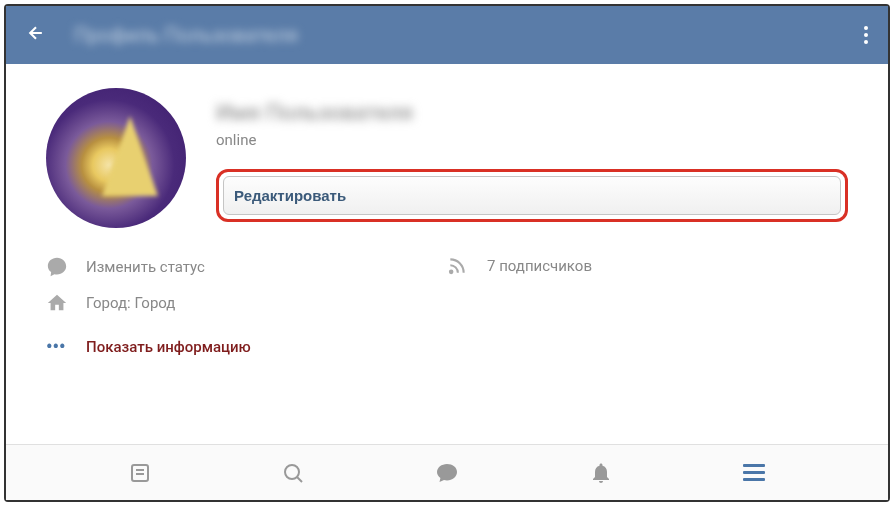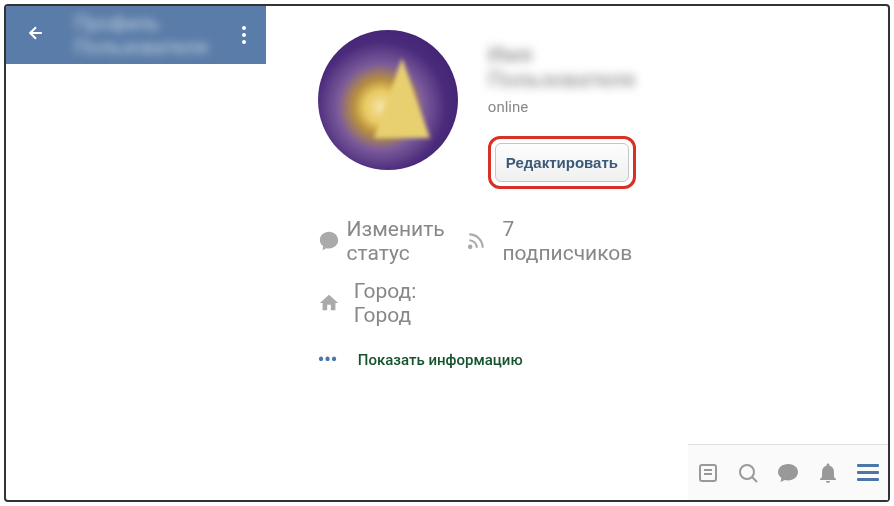--- a/index.html
+++ b/index.html
@@ -9,22 +9,22 @@
       width: 894px;
       height: 506px;
       overflow: hidden;
     }
     .app-container {
       border: 2px solid #333;
       border-radius: 4px;
       margin: 4px;
       height: 498px;
       display: flex;
+      flex-direction: column;
       background: #fff;
-      gap: 12px;
     }
     .header-bar {
       background: #5a7ca8;
       height: 58px;
       display: flex;
       align-items: center;
       padding: 0 20px;
       color: #fff;
     }
     .back-arrow {
@@ -105,56 +105,56 @@
     .edit-button {
       width: 100%;
       background: linear-gradient(#fdfdfd, #f0f0f0);
       border: 1px solid #c5c5c5;
       border-radius: 6px;
       padding: 10px;
       font-size: 15px;
       font-weight: 600;
       color: #3b5a7a;
       cursor: pointer;
-      text-align: center;
+      text-align: left;
     }
     .info-row {
       display: flex;
       align-items: center;
       margin-bottom: 14px;
     }
     .info-icon {
       width: 40px;
       color: #aaa;
       display: flex;
       justify-content: flex-start;
     }
     .info-text {
       color: #888;
-      font-size: 21px;
+      font-size: 15px;
     }
     .info-grid {
       display: flex;
     }
     .info-col {
       flex: 1;
     }
     .show-more-row {
       display: flex;
       align-items: center;
       margin-top: 8px;
     }
     .dots {
       color: #4a76a8;
       font-weight: bold;
       font-size: 18px;
       width: 40px;
     }
     .show-more-link {
-      color: #14532d;
+      color: #7f1d1d;
       font-size: 15px;
       font-weight: 500;
       cursor: pointer;
     }
     .bottom-nav {
       height: 56px;
       border-top: 1px solid #e0e0e0;
       background: #fafafa;
       display: flex;
       justify-content: space-evenly;

